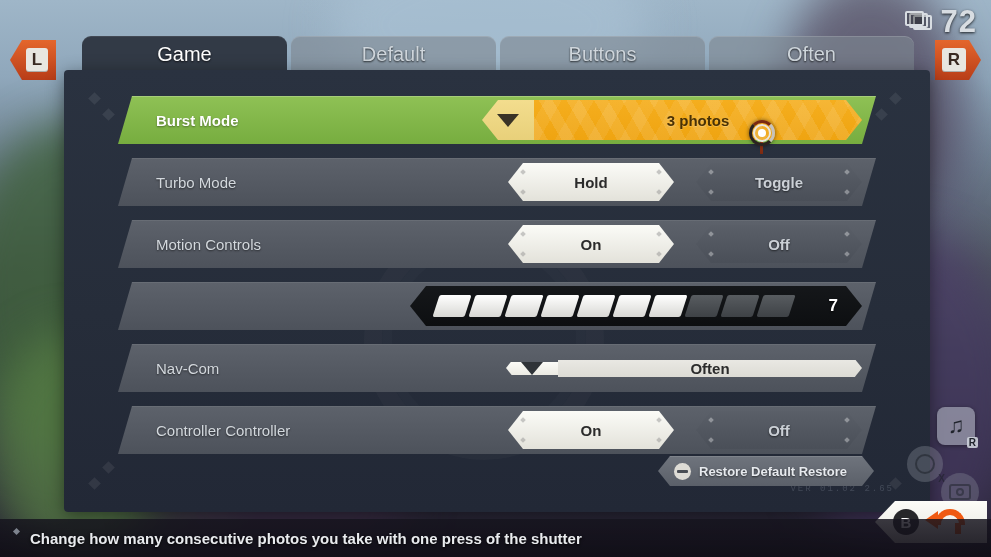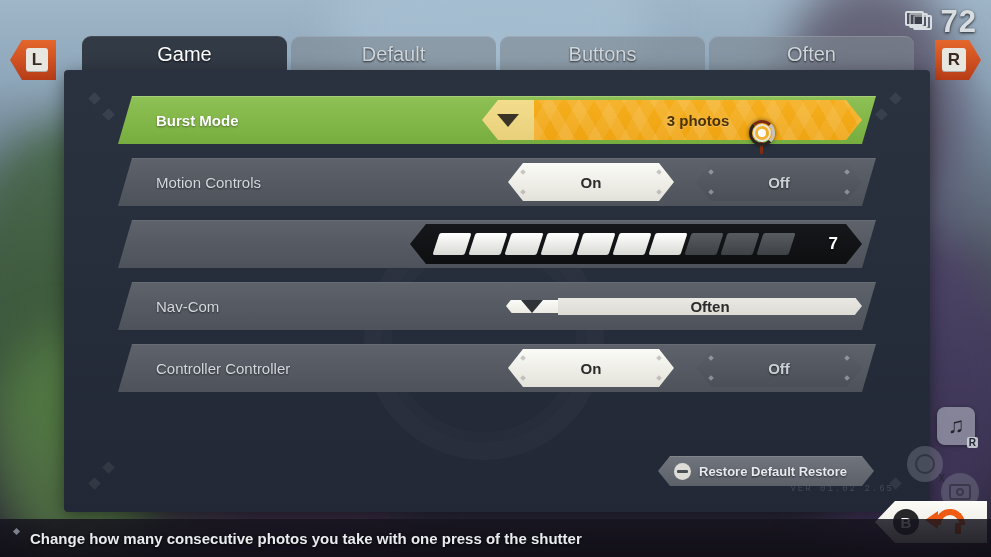--- a/index.html
+++ b/index.html
@@ -423,20 +423,40 @@
       <div class="row-control">
         <div class="dropdown amber">
           <div class="arrowbox">
               <span class="tri"></span>
             </div>
           <div class="value">3 photos</div>
         </div>
       </div>
     </div>
 
+    <div class="row">
+      <div class="row-bg"></div>
+      <div class="row-label">Turbo Mode</div>
+      <div class="row-control">
+        <div class="opt on">
+          <span class="stud s1"></span>
+            <span class="stud s2"></span>
+            <span class="stud s3"></span>
+            <span class="stud s4"></span>
+          <span>Hold</span>
+        </div>
+        <div class="opt off">
+          <span class="stud s1"></span>
+            <span class="stud s2"></span>
+            <span class="stud s3"></span>
+            <span class="stud s4"></span>
+          <span>Toggle</span>
+        </div>
+      </div>
+    </div>
 
     <div class="row">
       <div class="row-bg"></div>
       <div class="row-label">Motion Controls</div>
       <div class="row-control">
         <div class="opt on">
           <span class="stud s1"></span>
             <span class="stud s2"></span>
             <span class="stud s3"></span>
             <span class="stud s4"></span>

